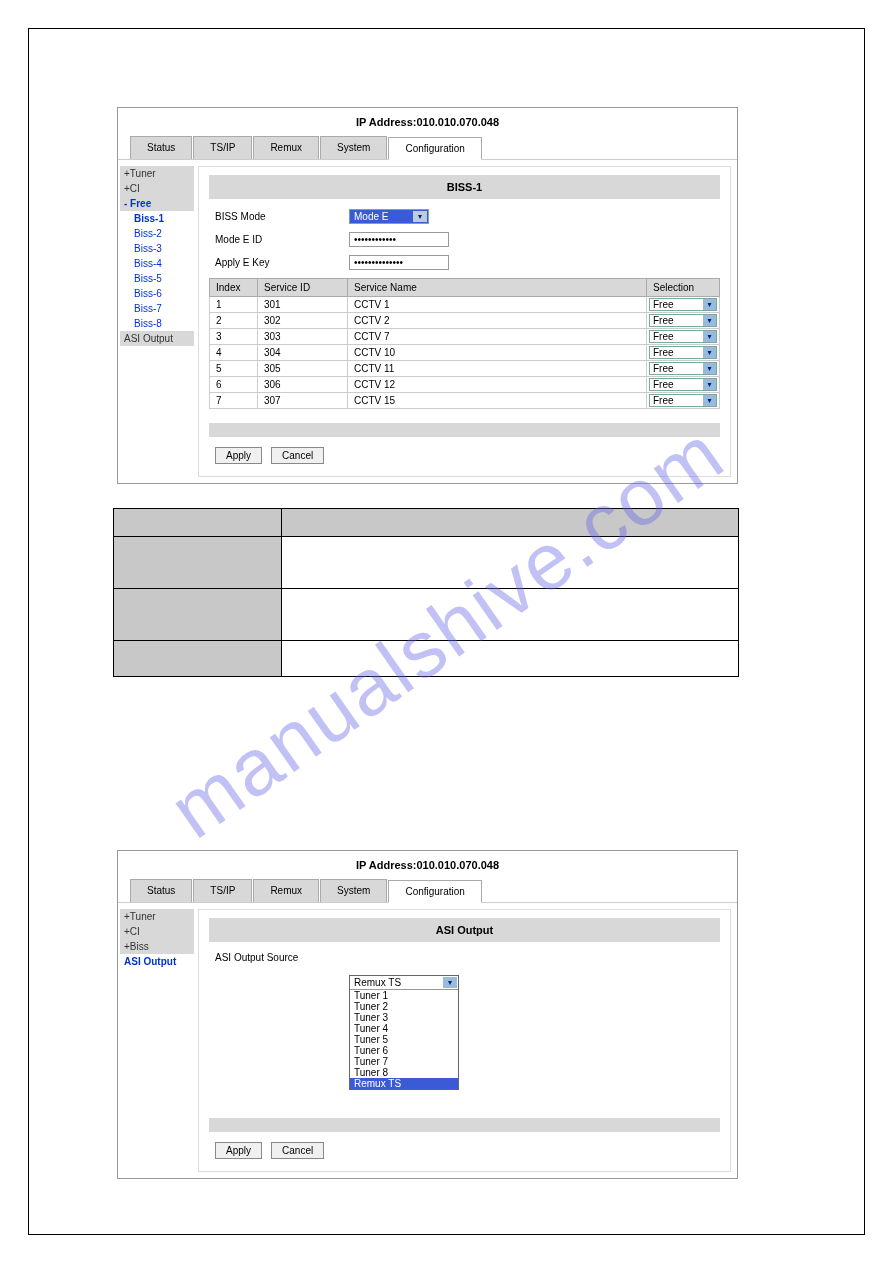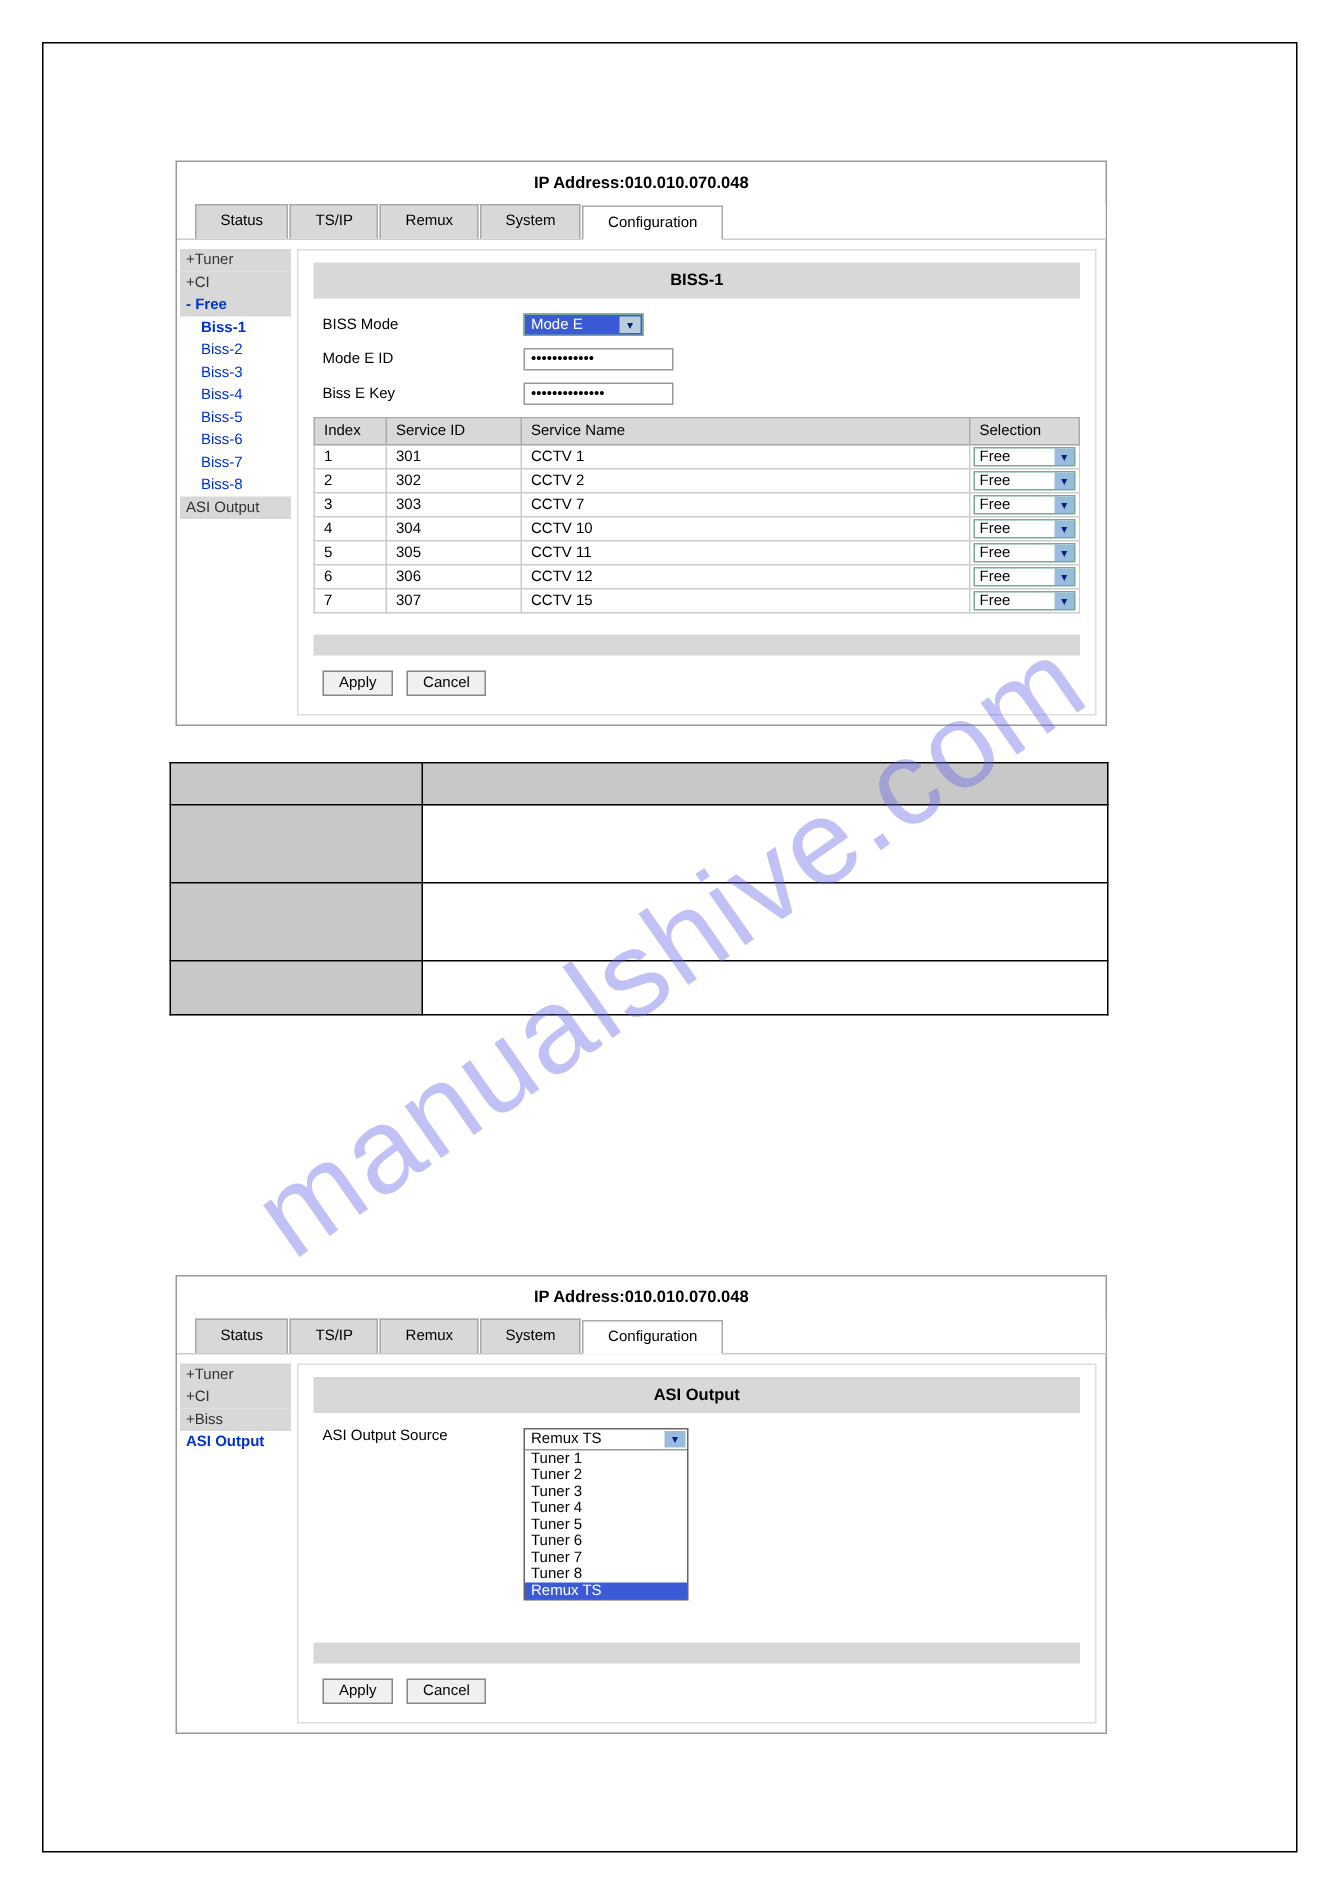--- a/index.html
+++ b/index.html
@@ -223,20 +223,21 @@
       left: 117px;
       width: 621px;
       border: 1px solid #999;
       background: #fff;
     }
     .dropdown-open {
       border: 1px solid #666;
       font-size: 10px;
       width: 110px;
       background: #fff;
+      margin-top: 23px;
     }
     .dd-selected {
       padding: 1px 16px 1px 4px;
       position: relative;
       border-bottom: 1px solid #999;
     }
     .dd-list { }
     .dd-opt {
       padding: 0 4px;
       cursor: pointer;
@@ -283,21 +284,21 @@
         <div class="select-box">
           <span>Mode E</span>
           <span class="select-arrow">▾</span>
         </div>
       </div>
       <div class="form-row">
         <div class="form-label">Mode E ID</div>
         <div class="text-input">••••••••••••</div>
       </div>
       <div class="form-row">
-        <div class="form-label">Biss E Key</div>
+        <div class="form-label">Apply E Key</div>
         <div class="text-input">••••••••••••••</div>
       </div>
       <table class="data-table">
         <thead>
           <tr>
             <th style="width:48px">Index</th>
             <th style="width:90px">Service ID</th>
             <th>Service Name</th>
             <th style="width:70px">Selection</th>
           </tr>

